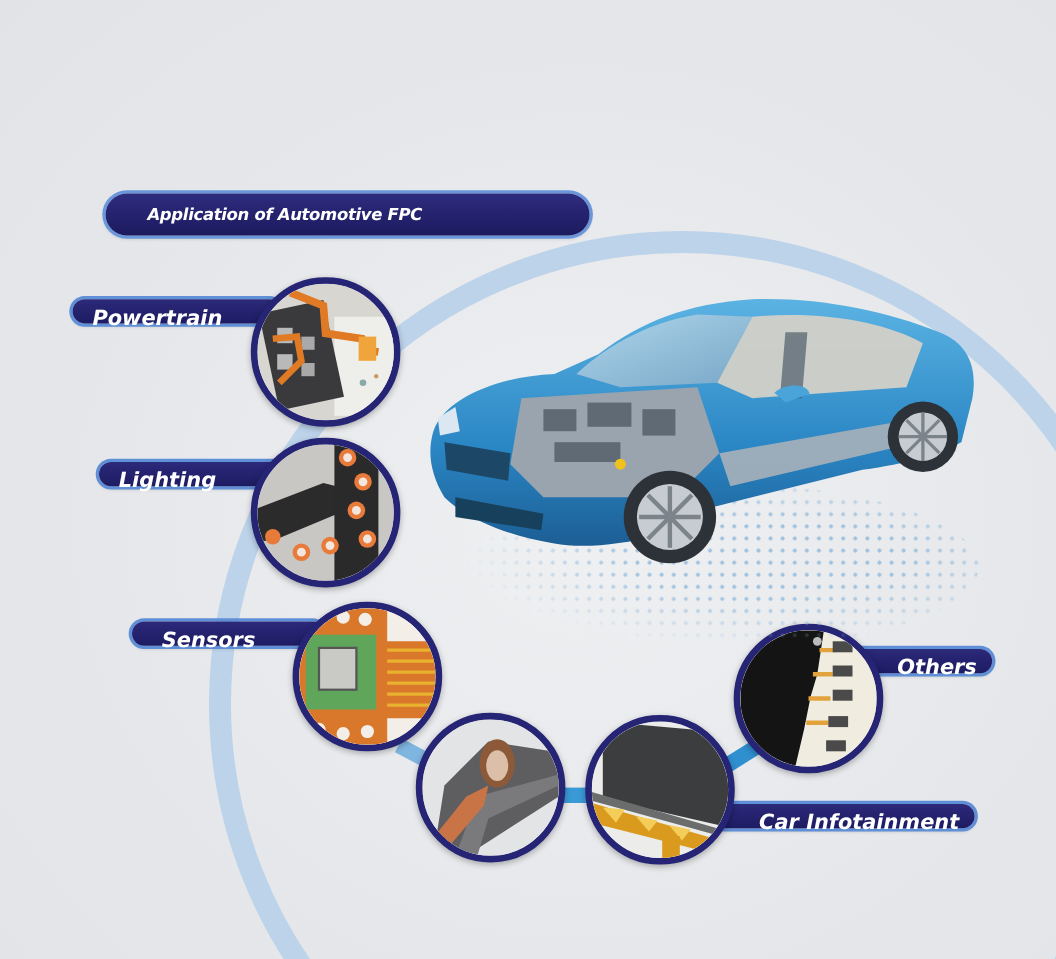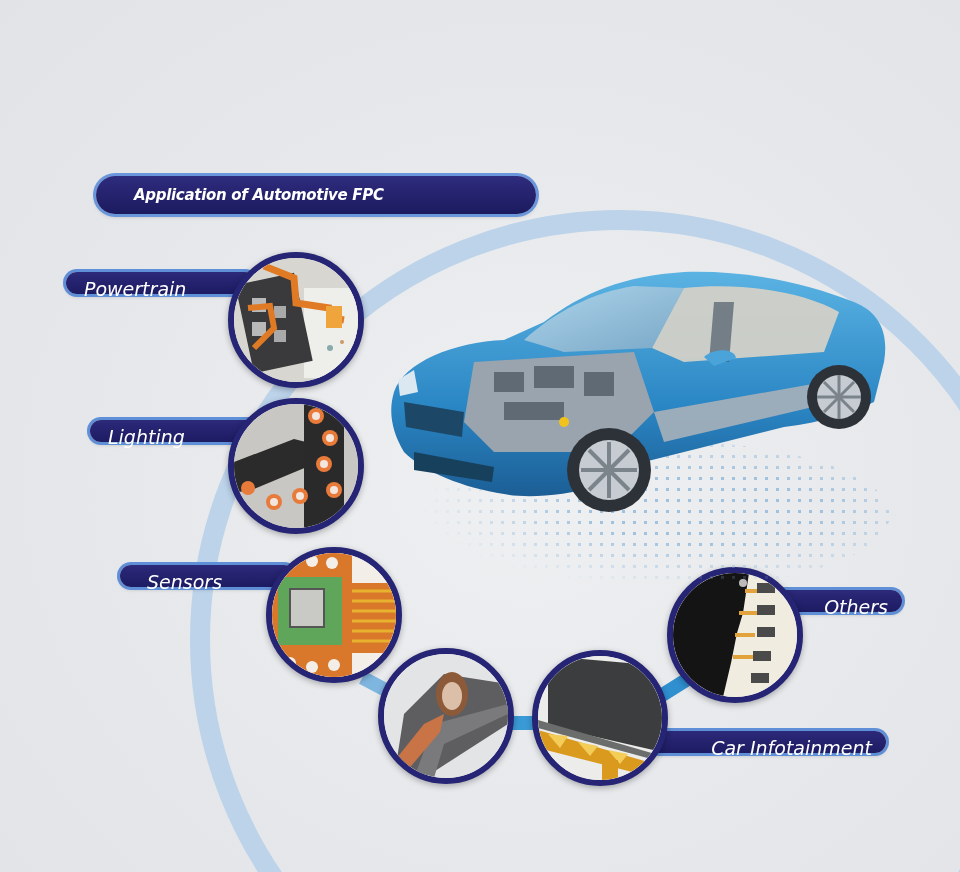--- a/index.html
+++ b/index.html
@@ -3,21 +3,21 @@
 <meta charset="utf-8">
 <style>
   html, body { margin:0; padding:0; }
   body { width:960px; height:872px; overflow:hidden; background:#e6e8ea; font-family:"DejaVu Sans", sans-serif; }
   .stage { position:relative; width:960px; height:872px; background: radial-gradient(ellipse at 55% 55%, #eef0f2 0%, #e5e7ea 60%, #e1e3e6 100%); overflow:hidden; }
 
   
   .arc { position:absolute; left:190px; top:210px; width:860px; height:860px; border-radius:50%; border:20px solid #bcd3ea; box-sizing:border-box; }
 
   
-  .pill { position:absolute; height:22px; border-radius:17px; background:linear-gradient(#2c2a7a,#1d1b62); box-shadow:0 0 0 3px #5f8fd6, 0 2px 4px rgba(0,0,0,.25); color:#fff; font-family:"DejaVu Sans", sans-serif; font-weight:normal; font-style:italic; font-size:19px; line-height:34px; box-sizing:border-box; white-space:nowrap; }
+  .pill { position:absolute; height:22px; border-radius:17px; background:linear-gradient(#2c2a7a,#1d1b62); box-shadow:0 0 0 3px #5f8fd6, 0 2px 4px rgba(0,0,0,.25); color:#fff; font-family:"DejaVu Sans", sans-serif; font-weight:bold; font-style:italic; font-size:19px; line-height:34px; box-sizing:border-box; white-space:nowrap; }
   .pill.left { padding-left:18px; }
   .pill.right { text-align:right; padding-right:14px; }
   .title-pill { position:absolute; left:96px; top:176px; width:440px; height:38px; border-radius:19px; background:linear-gradient(#2e2c7e,#1c1a5e); box-shadow:0 0 0 3px #6a97dc, 0 2px 5px rgba(0,0,0,.25); color:#fff; font-weight:bold; font-style:italic; font-size:15px; line-height:38px; padding-left:38px; box-sizing:border-box; white-space:nowrap; letter-spacing:-0.3px; }
 
   
   .circle { position:absolute; border-radius:50%; border:6px solid #262475; box-sizing:border-box; overflow:hidden; box-shadow:0 2px 6px rgba(0,0,0,.3); background:#ddd; }
 
   .connector { position:absolute; background:#2f8fcf; height:14px; }
 
   .car-dots { position:absolute; left:420px; top:440px; width:470px; height:150px; border-radius:50%;

